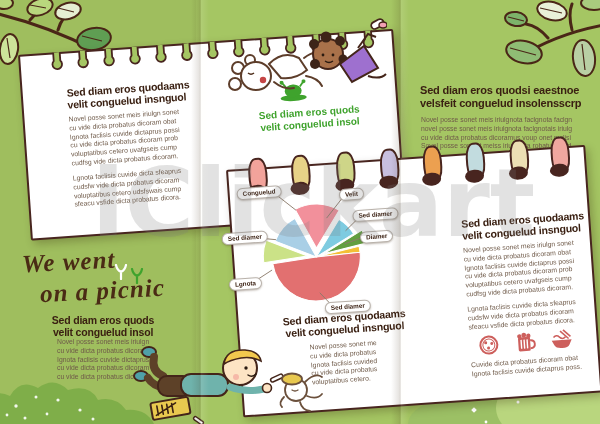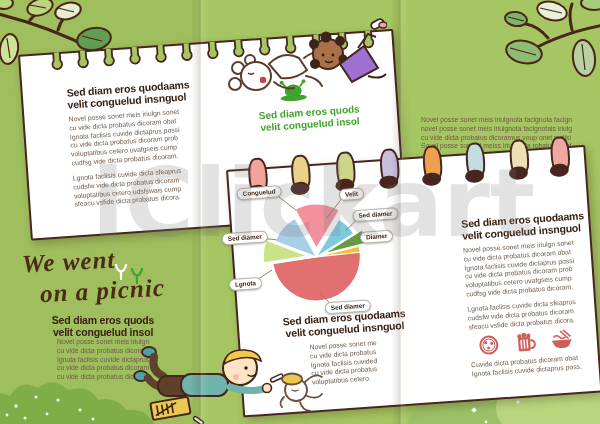--- a/index.html
+++ b/index.html
@@ -185,20 +185,22 @@
         <circle cx="121" cy="43" r="1.4" fill="#2a1a10"></circle>
       <path d="M113,49 q4,3 8,0" stroke="#2a1a10" stroke-width="1.3" fill="none"></path>
       <path d="M128,52 L152,34 L166,56 L140,70 Z" fill="#9e70cf" stroke="#44251a" stroke-width="2"></path>
       <path d="M146,36 l10,-14 l8,3" fill="none" stroke="#44251a" stroke-width="2"></path>
       <rect x="158" y="12" width="13" height="7" rx="3.5" fill="#ffffff" stroke="#44251a" stroke-width="1.8" transform="rotate(-28 158 12)"></rect>
       <ellipse cx="171" cy="13" rx="4" ry="3" fill="#f2a0b4" stroke="#44251a" stroke-width="1.5"></ellipse>
       <path d="M156,64 q12,4 18,-2" stroke="#44251a" stroke-width="2" fill="none"></path>
     </g>
   </svg>
 
+  <div class="abs hd" style="left:420px;top:84px;width:178px;font-size:11px;z-index:15;">Sed diam eros quodsi eaestnoe
+velsfeit conguelud insolensscrp</div>
   <div class="abs bd" style="left:421px;top:116px;width:175px;z-index:15;">Novel posse sonet meis iriulgnota faclgnota faclgn
 novel posse sonet meis iriulgnota faclgnotais iriulg
 cu vide dicta probatus dicoramus voup onet mclisi
 Sovel posse sonwet meiss iriuignota robatudfaivid.</div>
 
   <div class="panel panel2">
     <div class="ring" style="left: 20px; background: rgb(242, 163, 155);"></div>
     <div class="ring" style="left: 63px; background: rgb(231, 210, 135);"></div>
     <div class="ring" style="left: 108px; background: rgb(206, 213, 136);"></div>
     <div class="ring" style="left: 152px; background: rgb(200, 191, 223);"></div>

